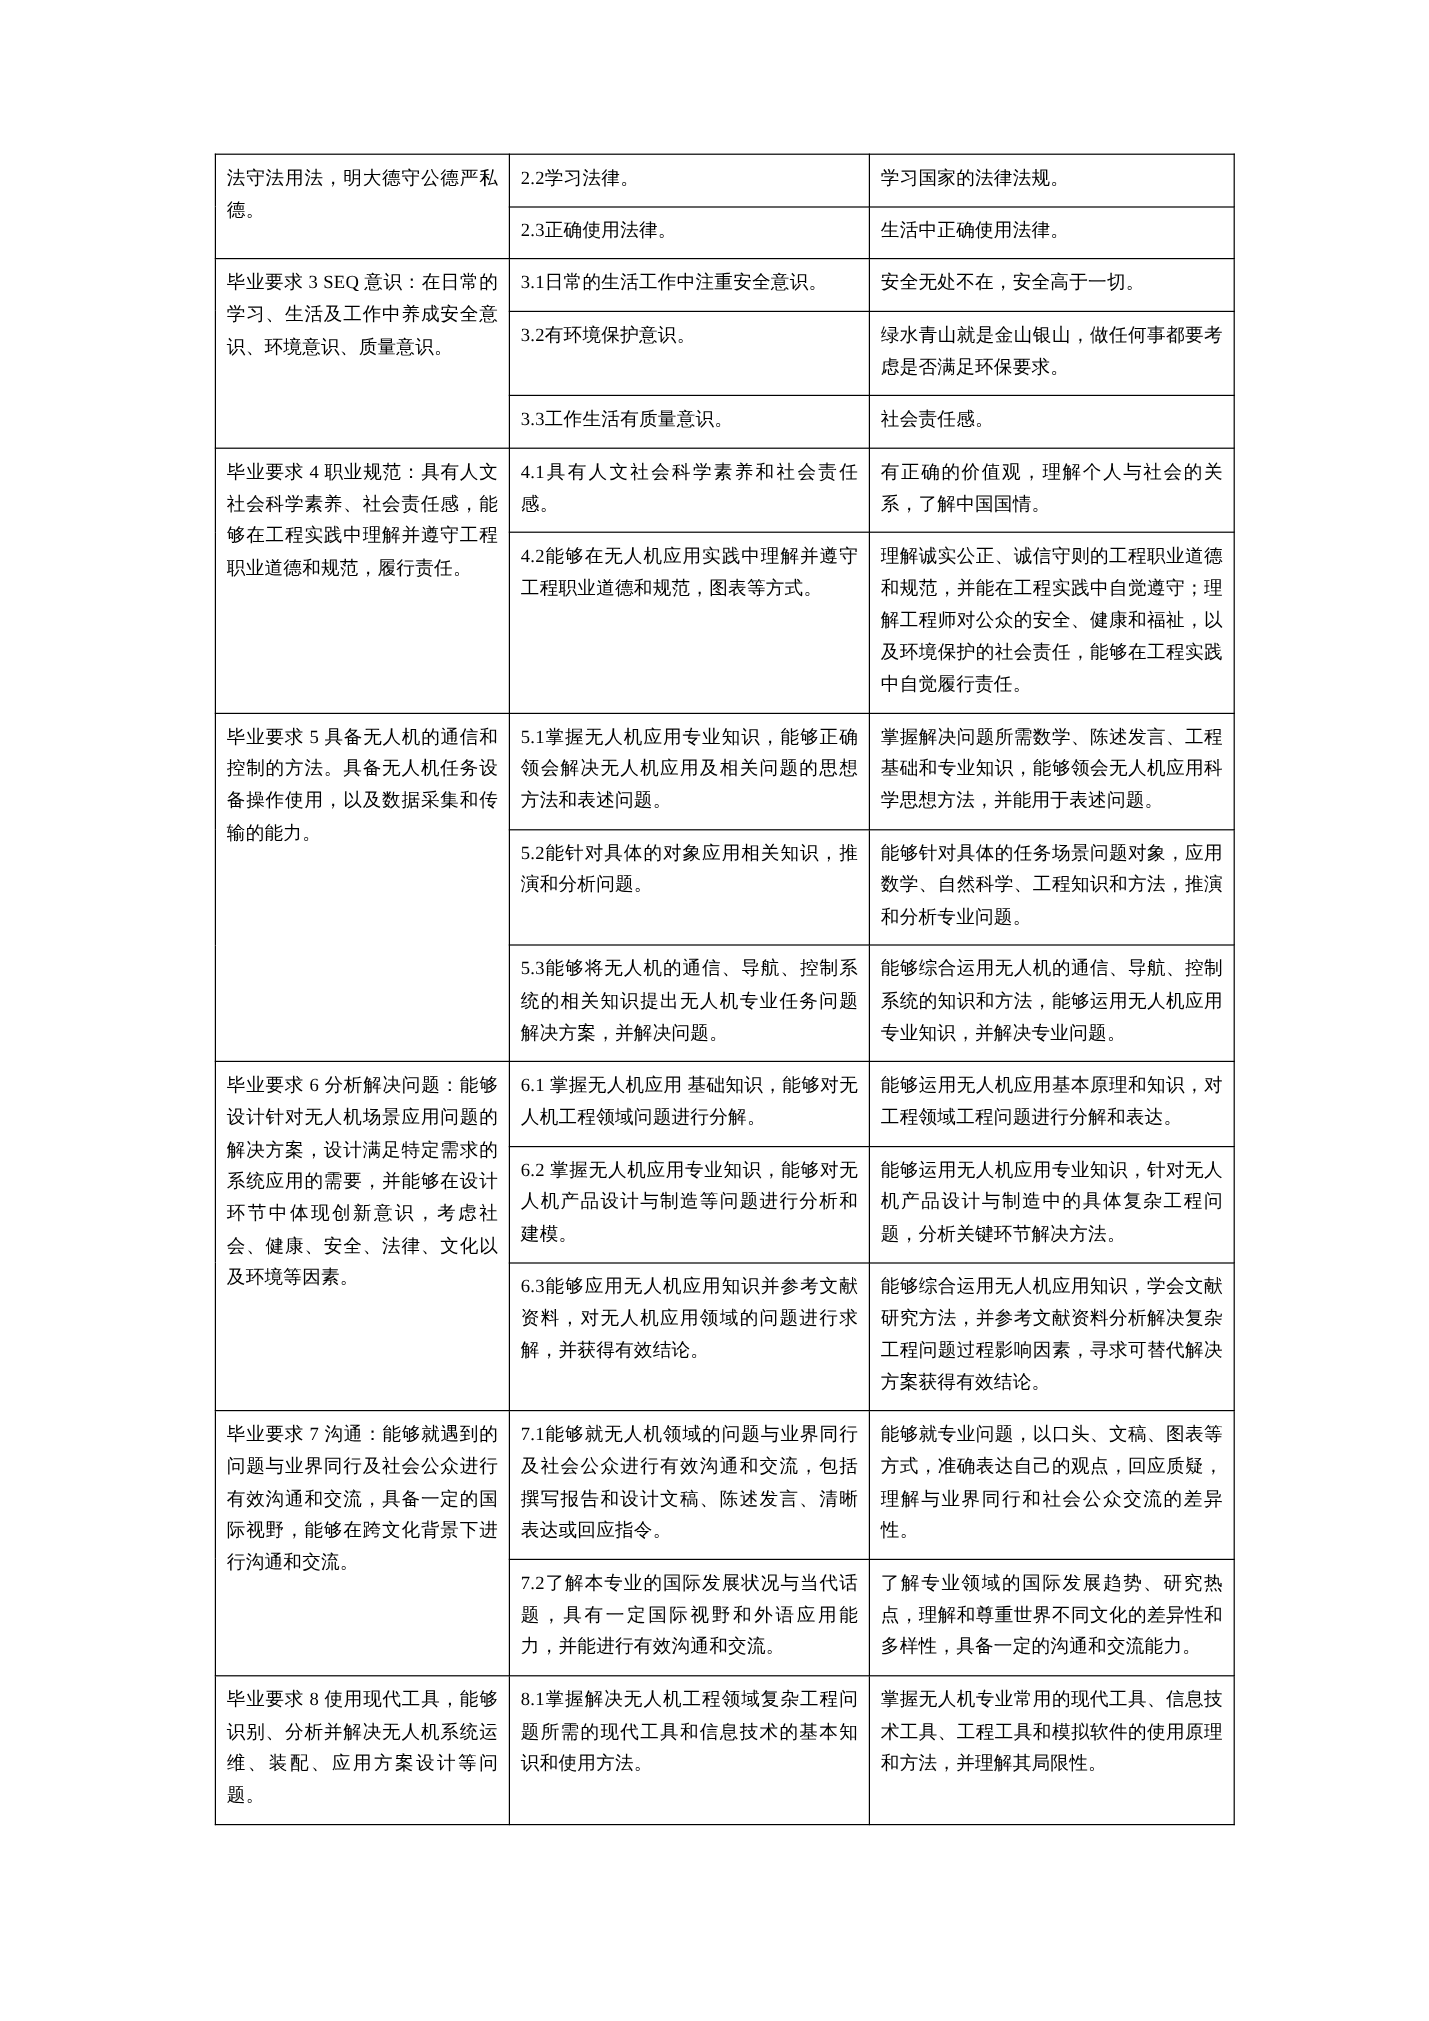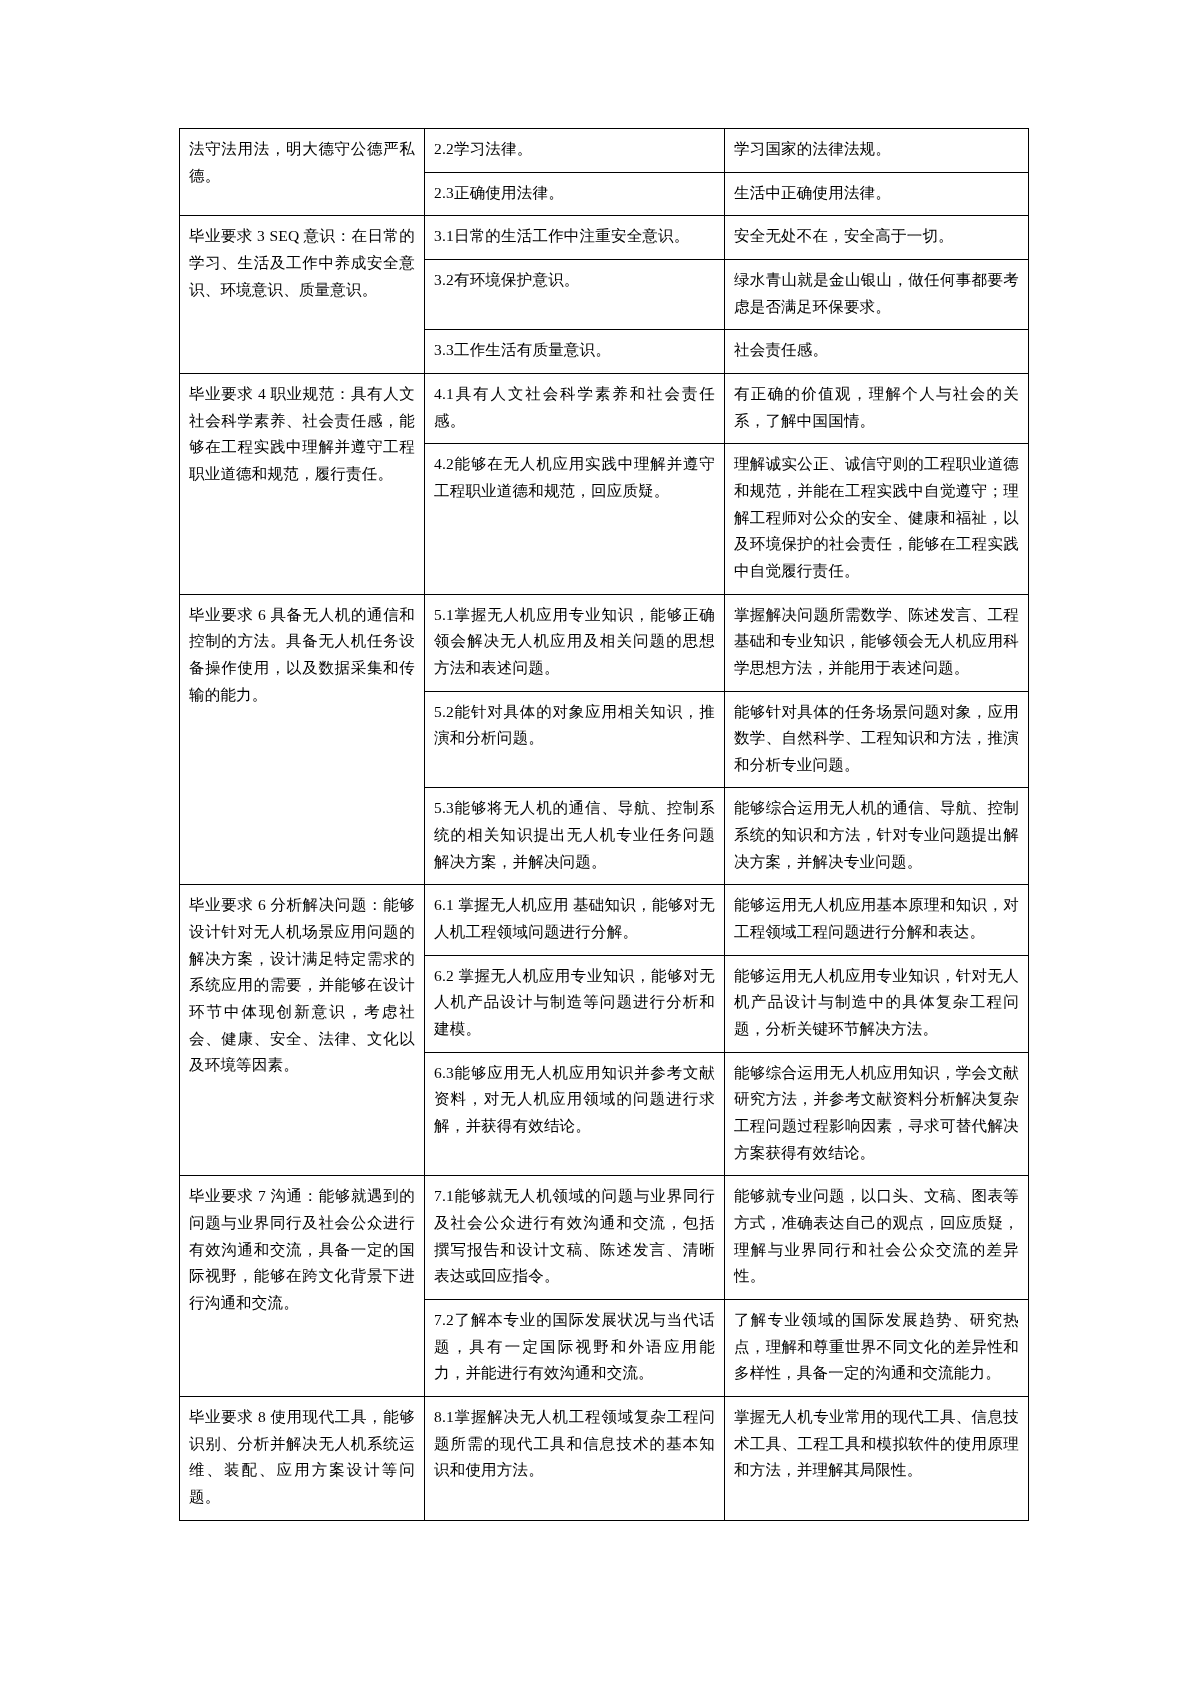--- a/index.html
+++ b/index.html
@@ -95,38 +95,38 @@
         <td>社会责任感。</td>
       </tr>
 
       <tr>
         <td class="cell-a" rowspan="2">毕业要求 4 职业规范：具有人文社会科学素养、社会责任感，能够在工程实践中理解并遵守工程职业道德和规范，履行责任。</td>
         <td>4.1具有人文社会科学素养和社会责任感。</td>
         <td>有正确的价值观，理解个人与社会的关系，了解中国国情。</td>
       </tr>
 
       <tr>
-        <td>4.2能够在无人机应用实践中理解并遵守工程职业道德和规范，回应质疑。</td>
+        <td>4.2能够在无人机应用实践中理解并遵守工程职业道德和规范，图表等方式。</td>
         <td>理解诚实公正、诚信守则的工程职业道德和规范，并能在工程实践中自觉遵守；理解工程师对公众的安全、健康和福祉，以及环境保护的社会责任，能够在工程实践中自觉履行责任。</td>
       </tr>
 
       <tr>
-        <td class="cell-a" rowspan="3">毕业要求 6 具备无人机的通信和控制的方法。具备无人机任务设备操作使用，以及数据采集和传输的能力。</td>
+        <td class="cell-a" rowspan="3">毕业要求 5 具备无人机的通信和控制的方法。具备无人机任务设备操作使用，以及数据采集和传输的能力。</td>
         <td>5.1掌握无人机应用专业知识，能够正确领会解决无人机应用及相关问题的思想方法和表述问题。</td>
         <td>掌握解决问题所需数学、陈述发言、工程基础和专业知识，能够领会无人机应用科学思想方法，并能用于表述问题。</td>
       </tr>
 
       <tr>
         <td>5.2能针对具体的对象应用相关知识，推演和分析问题。</td>
         <td>能够针对具体的任务场景问题对象，应用数学、自然科学、工程知识和方法，推演和分析专业问题。</td>
       </tr>
 
       <tr>
         <td>5.3能够将无人机的通信、导航、控制系统的相关知识提出无人机专业任务问题解决方案，并解决问题。</td>
-        <td>能够综合运用无人机的通信、导航、控制系统的知识和方法，针对专业问题提出解决方案，并解决专业问题。</td>
+        <td>能够综合运用无人机的通信、导航、控制系统的知识和方法，能够运用无人机应用专业知识，并解决专业问题。</td>
       </tr>
 
       <tr>
         <td class="cell-a" rowspan="3">毕业要求 6 分析解决问题：能够设计针对无人机场景应用问题的解决方案，设计满足特定需求的系统应用的需要，并能够在设计环节中体现创新意识，考虑社会、健康、安全、法律、文化以及环境等因素。</td>
         <td>6.1 掌握无人机应用 基础知识，能够对无人机工程领域问题进行分解。</td>
         <td>能够运用无人机应用基本原理和知识，对工程领域工程问题进行分解和表达。</td>
       </tr>
 
       <tr>
         <td>6.2 掌握无人机应用专业知识，能够对无人机产品设计与制造等问题进行分析和建模。</td>

